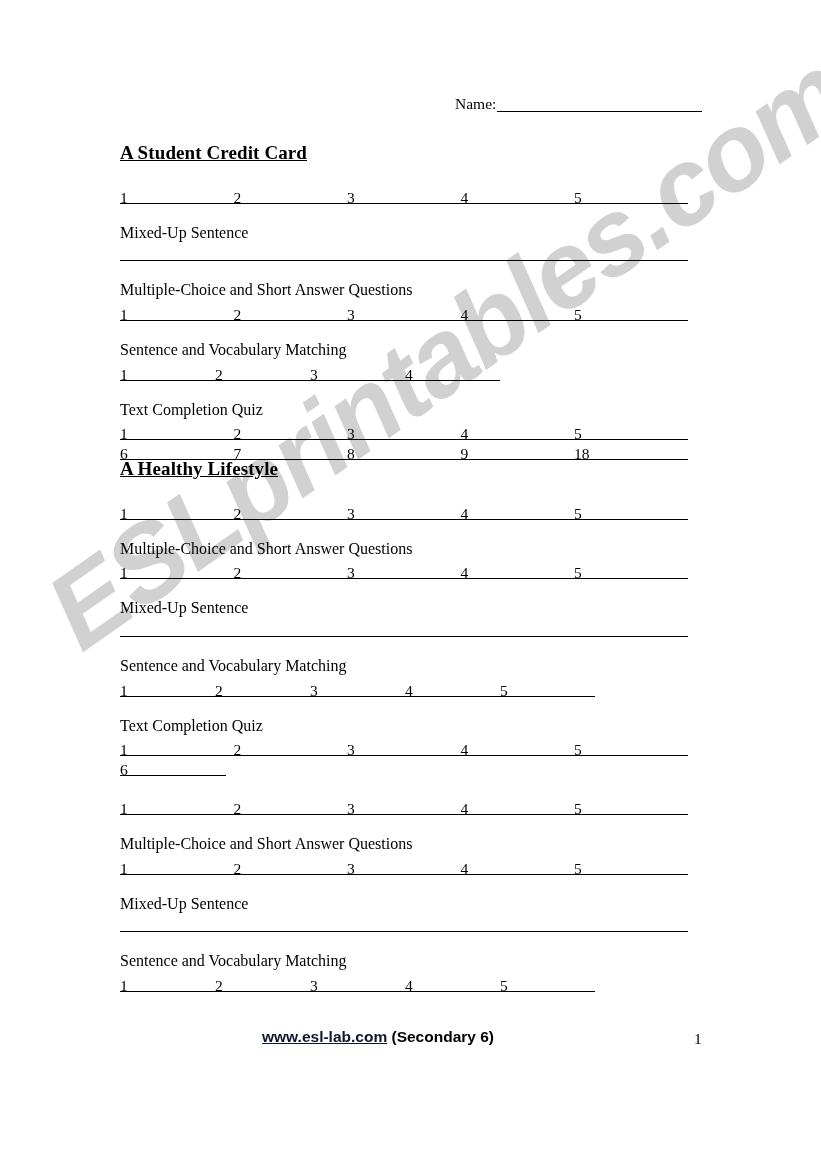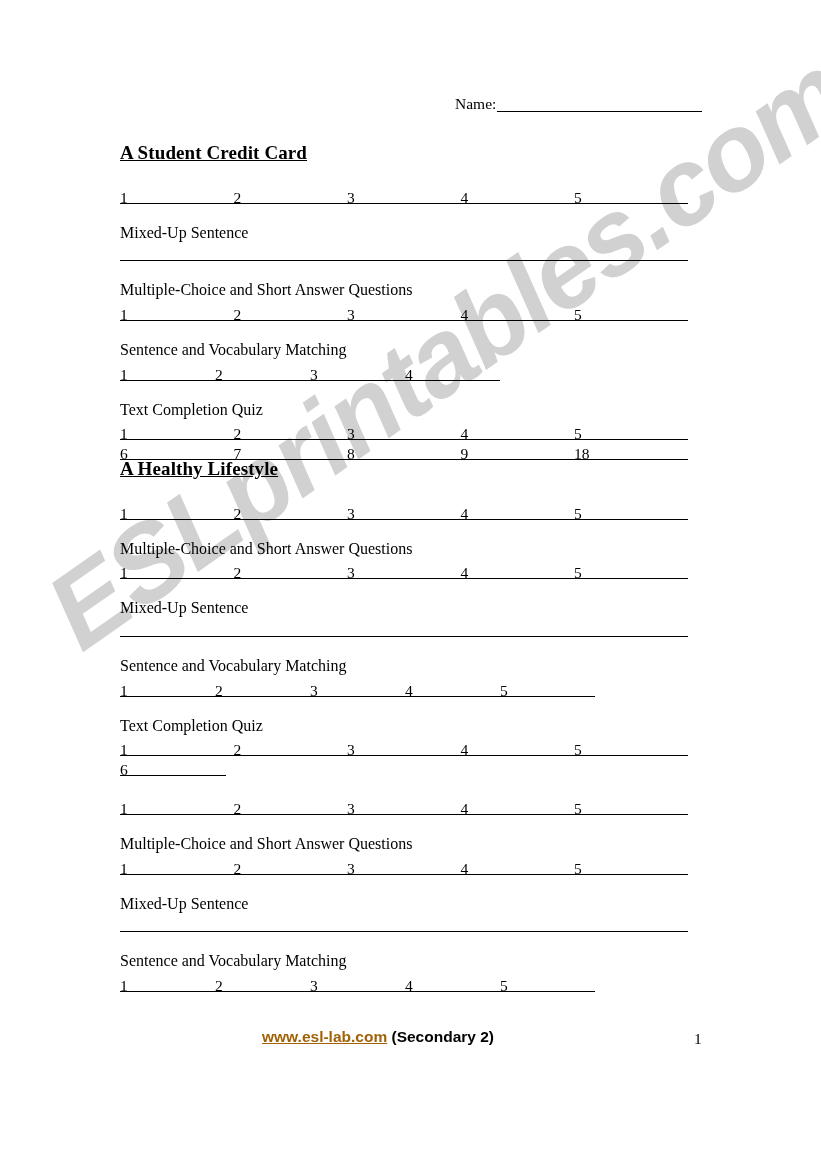--- a/index.html
+++ b/index.html
@@ -149,21 +149,21 @@
   .footer-center {
     position: absolute;
     left: 262px;
     top: 0;
     font-family: "Liberation Sans", "DejaVu Sans", sans-serif;
     font-weight: bold;
     font-size: 15.5px;
     white-space: nowrap;
   }
   .footer-link {
-    color: #a16207;
+    color: #0f172a;
   }
   .footer-suffix {
     color: #000000;
   }
   .page-number {
     position: absolute;
     left: 694px;
     top: 2px;
     font-family: "Liberation Serif", "DejaVu Serif", serif;
     font-size: 15.5px;
@@ -322,18 +322,18 @@
               <span class="num-item"><span class="num">5</span></span>
             </div>
           </div>
         </div>
       </div>
 
   </div>
 
   <div id="footer">
     <div class="footer-center">
-      <a class="footer-link" href="#">www.esl-lab.com</a><span class="footer-suffix"> (Secondary 2)</span>
+      <a class="footer-link" href="#">www.esl-lab.com</a><span class="footer-suffix"> (Secondary 6)</span>
     </div>
     <div class="page-number">1</div>
   </div>
 
 </div>
 
 </body></html>

